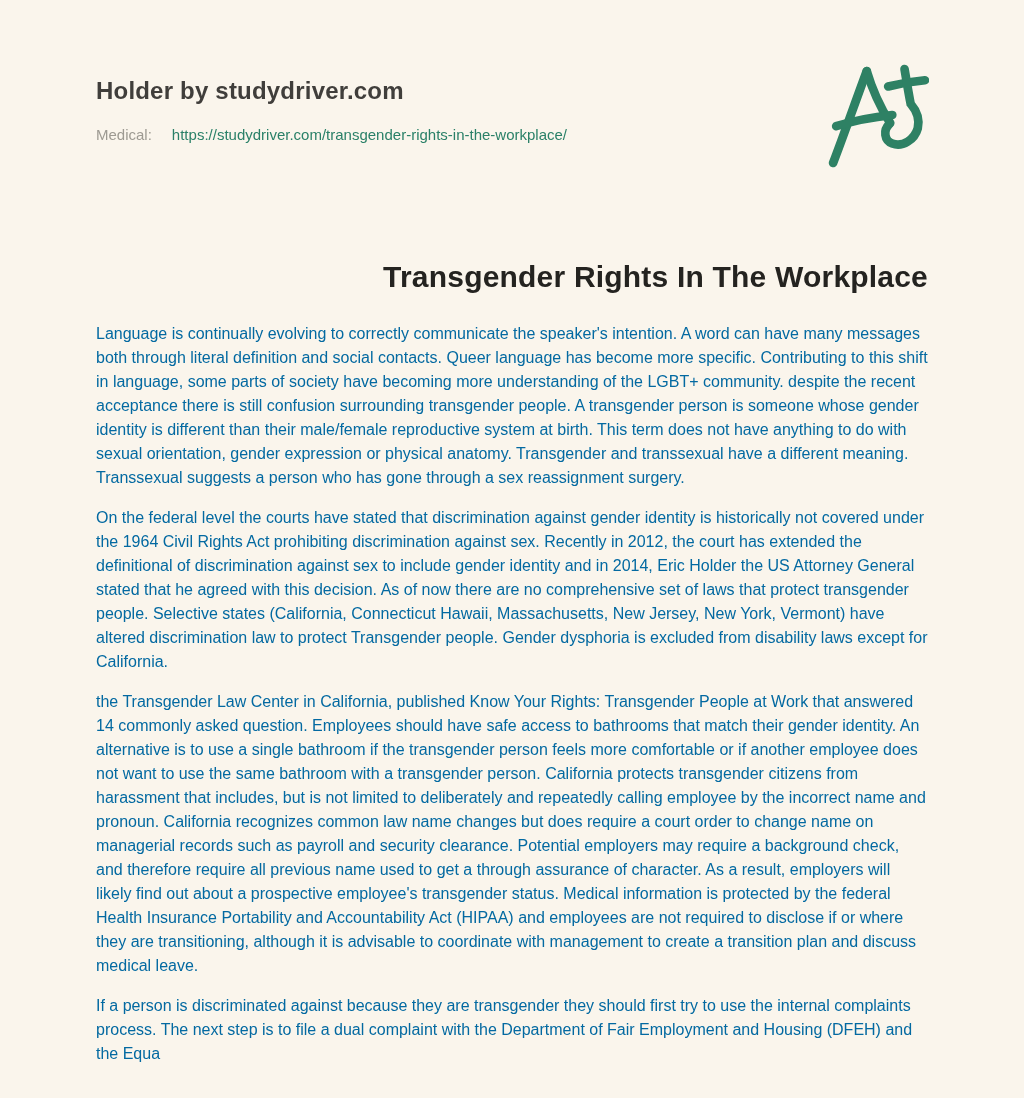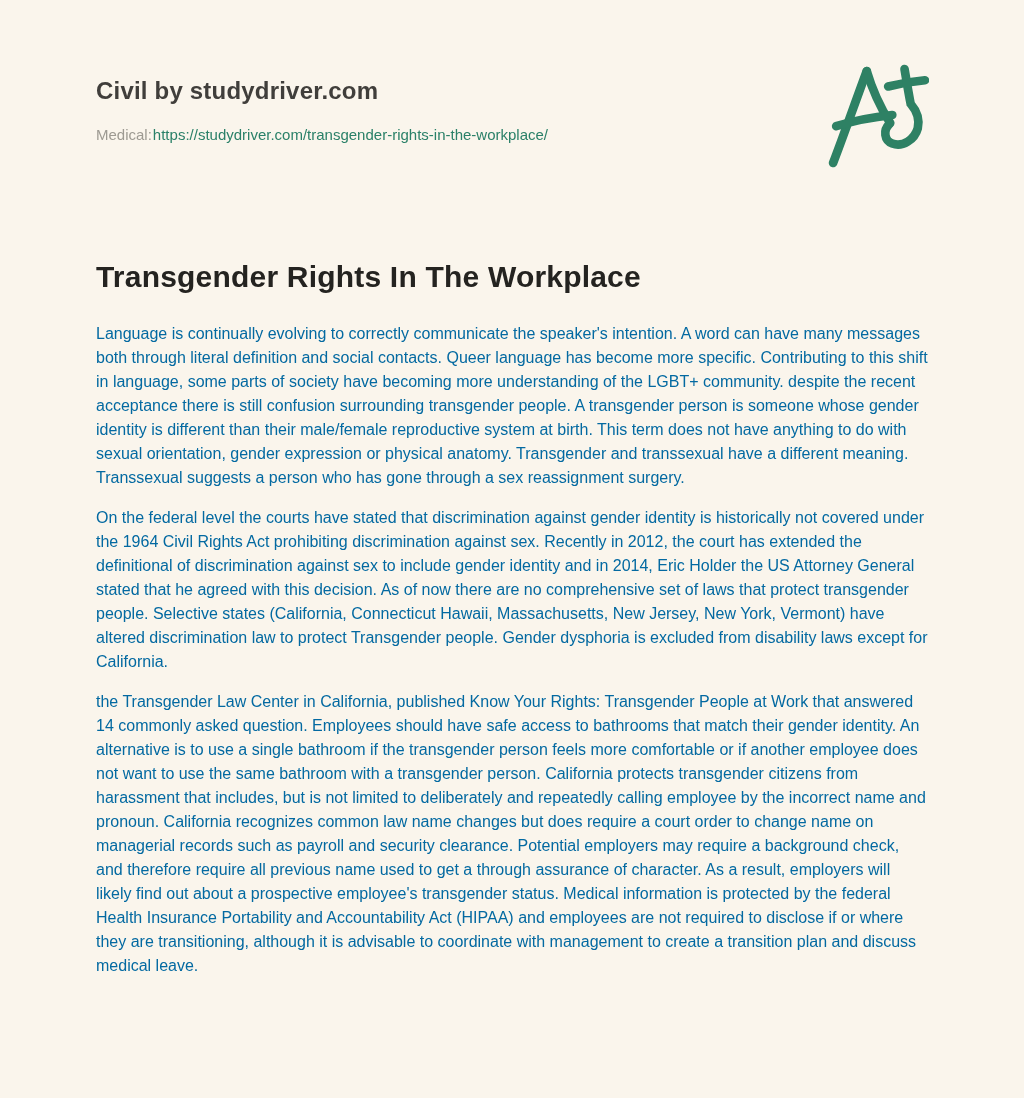--- a/index.html
+++ b/index.html
@@ -30,55 +30,56 @@
   }
   .source-line {
     margin: 19px 0 0 0;
     font-size: 15px;
     line-height: 20px;
     color: #9d9a92;
   }
   .source-link {
     color: #2a8068;
     text-decoration: none;
-    margin-left: 1px;
+    margin-left: 20px;
     cursor: pointer;
   }
   .logo {
     position: absolute;
     top: 64px;
     right: 95px;
     width: 102px;
     height: 104px;
   }
   .essay-title {
     margin: 114px 0 0 0;
     font-size: 30px;
     line-height: 36px;
     font-weight: 600;
     color: #242320;
     letter-spacing: 0.2px;
+    text-align: right;
   }
   .body-p {
     margin: 16px 0 0 0;
     font-size: 16px;
     line-height: 24px;
     color: #0369a1;
   }
   .essay-title + .body-p {
     margin-top: 27px;
   }
 </style>
 </head>
 <body>
 
 <div class="page">
 
   <header>
-    <h1 class="byline">Civil by studydriver.com</h1>
+    <h1 class="byline">Holder by studydriver.com</h1>
     <p class="source-line">
       <span>Medical:</span><a class="source-link">https://studydriver.com/transgender-rights-in-the-workplace/</a>
     </p>
 
     <svg class="logo" viewBox="0 0 100 100" fill="none" stroke="#2e8164" stroke-width="8.5" stroke-linecap="round">
 
       <path d="M39,6 C30,30 16,70 6,96"></path>
 
       <path d="M39,6 C44,23 52,41 62,57"></path>
 
@@ -92,15 +93,16 @@
 
   <main>
     <h2 class="essay-title">Transgender Rights In The Workplace</h2>
 
     <p class="body-p">Language is continually evolving to correctly communicate the speaker's intention. A word can have many messages both through literal definition and social contacts. Queer language has become more specific. Contributing to this shift in language, some parts of society have becoming more understanding of the LGBT+ community. despite the recent acceptance there is still confusion surrounding transgender people. A transgender person is someone whose gender identity is different than their male/female reproductive system at birth. This term does not have anything to do with sexual orientation, gender expression or physical anatomy. Transgender and transsexual have a different meaning. Transsexual suggests a person who has gone through a sex reassignment surgery.</p>
 
     <p class="body-p">On the federal level the courts have stated that discrimination against gender identity is historically not covered under the 1964 Civil Rights Act prohibiting discrimination against sex. Recently in 2012, the court has extended the definitional of discrimination against sex to include gender identity and in 2014, Eric Holder the US Attorney General stated that he agreed with this decision. As of now there are no comprehensive set of laws that protect transgender people. Selective states (California, Connecticut Hawaii, Massachusetts, New Jersey, New York, Vermont) have altered discrimination law to protect Transgender people. Gender dysphoria is excluded from disability laws except for California.</p>
 
     <p class="body-p">the Transgender Law Center in California, published Know Your Rights: Transgender People at Work that answered 14 commonly asked question. Employees should have safe access to bathrooms that match their gender identity. An alternative is to use a single bathroom if the transgender person feels more comfortable or if another employee does not want to use the same bathroom with a transgender person. California protects transgender citizens from harassment that includes, but is not limited to deliberately and repeatedly calling employee by the incorrect name and pronoun. California recognizes common law name changes but does require a court order to change name on managerial records such as payroll and security clearance. Potential employers may require a background check, and therefore require all previous name used to get a through assurance of character. As a result, employers will likely find out about a prospective employee's transgender status. Medical information is protected by the federal Health Insurance Portability and Accountability Act (HIPAA) and employees are not required to disclose if or where they are transitioning, although it is advisable to coordinate with management to create a transition plan and discuss medical leave.</p>
 
+    <p class="body-p">If a person is discriminated against because they are transgender they should first try to use the internal complaints process. The next step is to file a dual complaint with the Department of Fair Employment and Housing (DFEH) and the Equa</p>
   </main>
 
 </div>
 
 </body></html>

